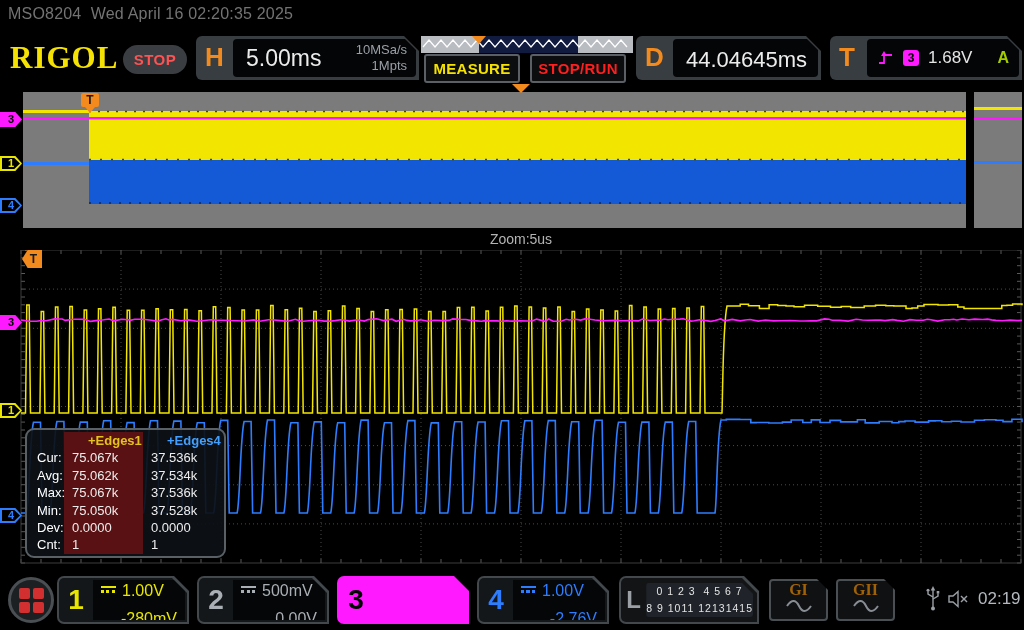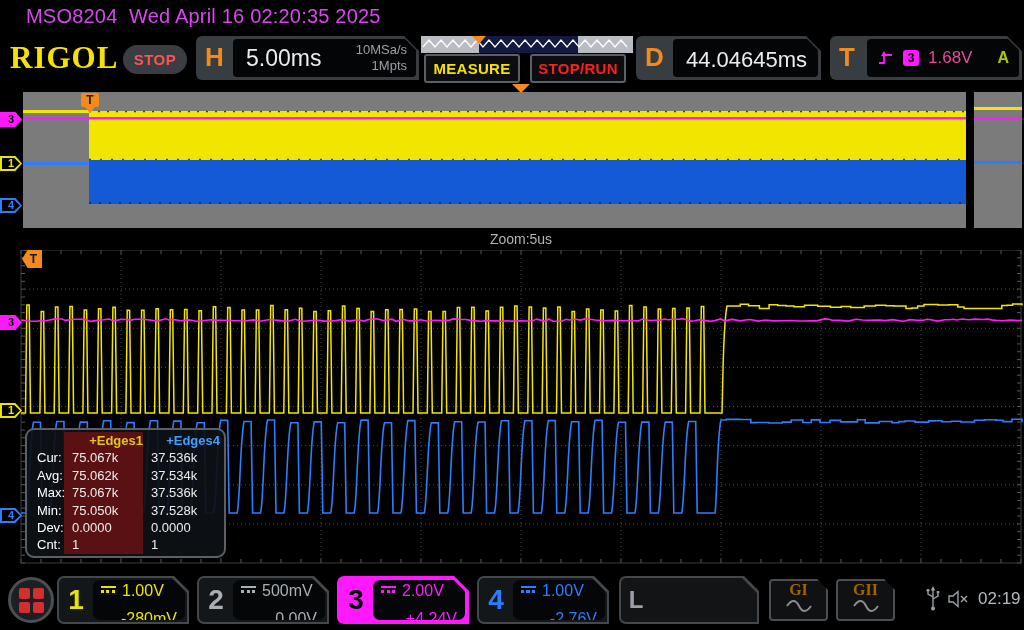--- a/index.html
+++ b/index.html
@@ -2,42 +2,42 @@
 <html><head>
 <meta charset="utf-8">
 <style>
   html,body{margin:0;padding:0;background:#000;}
   body{width:1024px;height:630px;position:relative;overflow:hidden;
        font-family:"Liberation Sans",sans-serif;-webkit-font-smoothing:antialiased;}
   .abs{position:absolute;}
   .pre{white-space:pre;}
 
   
-  .statusline{left:8px;top:5px;font-size:20px;color:#d946ef;font-weight:500;letter-spacing:.2px;margin-left:18px;}
+  .statusline{left:8px;top:5px;font-size:16px;color:#737373;font-weight:500;letter-spacing:.2px;}
 
   
   .logo{left:10px;top:40px;font-family:"Liberation Serif",serif;font-weight:bold;
         font-size:31px;color:#f5e203;letter-spacing:1px;text-align:right;}
   .stopbadge{left:123px;top:45px;width:64px;height:29px;border-radius:15px;background:#3a3e42;
              color:#ff5252;font-weight:bold;font-size:15px;text-align:center;line-height:29px;letter-spacing:.5px;}
   .cut{clip-path:polygon(0 0,calc(100% - 15px) 0,100% 15px,100% 100%,0 100%);}
   .cut-s{clip-path:polygon(0 0,calc(100% - 11px) 0,100% 11px,100% 100%,0 100%);}
   .hdt{background:#383d41;border-radius:6px 0 0 6px;}
   .hdt .bigletter{position:absolute;left:9px;top:6px;font-size:26px;font-weight:bold;color:#f28a1d;}
   .hdt .innerbox{position:absolute;left:37px;top:3px;right:3px;bottom:3px;background:#040507;border-radius:4px;}
   .hbox{left:196px;top:36px;width:223px;height:44px;}
   .hval{position:absolute;left:13px;top:6px;font-size:23px;color:#ececec;}
   .hrate{position:absolute;right:9px;top:3px;text-align:right;font-size:13px;line-height:16px;color:#9aa0a6;}
   .dbox{left:636px;top:36px;width:185px;height:44px;}
   .dval{position:absolute;left:13px;top:8px;font-size:22px;color:#ececec;}
   .tbox{left:830px;top:36px;width:192px;height:44px;}
   .trow{position:absolute;inset:0;display:flex;align-items:center;gap:9px;padding:0 10px;}
   .tsrc{width:16px;height:16px;background:#ff19ff;border-radius:3px;color:#000;font-size:12px;
         font-weight:bold;text-align:center;line-height:16px;}
-  .tlev{color:#ec4899;font-size:17px;}
+  .tlev{color:#e5e5e5;font-size:17px;}
   .tauto{margin-left:auto;color:#a6cc00;font-weight:bold;font-size:16px;}
   .btn{background:#0b0d0f;border:2px solid #5a6066;border-radius:3px;color:#f5e203;
        font-weight:bold;font-size:15px;text-align:center;letter-spacing:.3px;}
   .measurebtn{left:424px;top:54px;width:92px;height:25px;line-height:25px;}
   .stoprunbtn{left:530px;top:54px;width:92px;height:25px;line-height:25px;color:#ff1f1f;}
   .posstrip{left:420px;top:35px;width:212px;height:17px;background:#111a3f;border:1px solid #000;}
   .posseg{position:absolute;top:0;bottom:0;background:#b9bdc1;}
   .postri{position:absolute;left:51px;top:0;width:0;height:0;border-left:7px solid transparent;
           border-right:7px solid transparent;border-top:8px solid #f28a1d;}
 
@@ -66,33 +66,33 @@
          clip-path:polygon(0 50%,28% 0,100% 0,100% 100%,28% 100%);z-index:4;}
 
   
   .mbox{left:25px;top:428px;width:197px;height:126px;background:rgba(13,17,23,.93);
         border:2px solid #596066;border-radius:9px;z-index:6;font-size:13px;overflow:hidden;}
   .mgrid{display:grid;grid-template-columns:37px 79px 77px;padding-top:2px;}
   .mgrid span{height:17.4px;line-height:17.4px;}
   .mlab{color:#fff;padding-left:10px;}
   .mval{color:#ededed;padding-left:8px;}
   .c1{background:#5a1113;}
-  .mh{font-weight:bold;padding-left:8px;text-align:right;}
+  .mh{font-weight:bold;padding-left:24px;}
 
   
   .menubtn{left:8px;top:577px;width:46px;height:46px;border-radius:50%;background:#1d2023;
            border:3px solid #4a4f54;box-sizing:border-box;}
   .menubtn .sq{position:absolute;width:11px;height:11px;background:#d23030;border-radius:2px;}
   .chbox{top:576px;width:132px;height:48px;background:#43484d;border-radius:7px 0 0 7px;}
   .chbox .chin{position:absolute;inset:2px;background:#141719;border-radius:5px 0 0 5px;display:flex;}
   .chbox.selected{background:#ff19ff;}
   .chbox.selected .chin{background:#ff19ff;}
   .chdigit{width:34px;font-size:28px;font-weight:bold;text-align:center;line-height:44px;color:var(--c);}
   .chbox.selected .chdigit{color:#000;}
-  .chvals{flex:1;margin:2px 2px 2px 0;background:#050607;border-radius:7px;color:var(--c);
+  .chvals{flex:1;margin:2px 2px 2px 0;background:#050607;border-radius:0;color:var(--c);
           font-size:16px;padding:2px 8px 0 8px;display:flex;flex-direction:column;}
   .chvals .l1{display:flex;align-items:center;gap:6px;}
   .chvals .l2{text-align:right;margin-top:10px;}
   .dc{display:inline-block;width:15px;height:9px;border-top:2.5px solid currentColor;position:relative;}
   .dc::after{content:"";position:absolute;left:0;top:2.5px;width:15px;height:2.5px;
      background:repeating-linear-gradient(90deg,currentColor 0 3px,transparent 3px 5.5px);}
   .lbox{left:619px;top:576px;width:140px;height:48px;background:#43484d;border-radius:7px 0 0 7px;}
   .lbox .chin{position:absolute;inset:2px;background:#121416;border-radius:5px 0 0 5px;display:flex;align-items:center;}
   .llabel{width:30px;text-align:center;font-size:24px;font-weight:bold;color:#9aa0a6;}
   .lpanel{flex:1;margin:3px 4px 3px 0;background:#20242a;border-radius:3px;color:#e4e4e4;
@@ -455,46 +455,43 @@
         <span>500mV</span>
         </div>
       <div class="l2">0.00V</div>
     </div>
   </div>
 </div>
 
 <div class="abs chbox cut selected" id="ch2" style="left: 337px; --c: #ff19ff;">
   <div class="chin cut">
     <div class="chdigit">3</div>
-    <div class="chvals cut-s">
-      <div class="l1">
-          <span class="dc"></span>
-        <span>2.00V</span>
-        </div>
-      <div class="l2">+4.24V</div>
-    </div>
   </div>
 </div>
 
 <div class="abs chbox cut" id="ch3" style="left: 477px; --c: #2e7dff;">
   <div class="chin cut">
     <div class="chdigit">4</div>
     <div class="chvals cut-s">
       <div class="l1">
           <span class="dc"></span>
         <span>1.00V</span>
         </div>
       <div class="l2">-2.76V</div>
     </div>
   </div>
 </div>
 
 <div class="abs lbox cut">
   <div class="chin cut">
     <div class="llabel">L</div>
+    <div class="lpanel cut-s">
+      <div class="pre">0 1 2 3  4 5 6 7</div>
+      <div class="pre">8 9 1011 12131415</div>
+    </div>
   </div>
 </div>
 
 <div class="abs genbox cut-s" style="left:769px;">
   <div class="gt">GI</div>
   <svg width="28" height="14">
     <path d="M2 8 Q9 -2 14 8 Q19 18 26 8" fill="none" stroke="#878d93" stroke-width="2"></path>
   </svg>
 </div>
 <div class="abs genbox cut-s" style="left:836px;">

